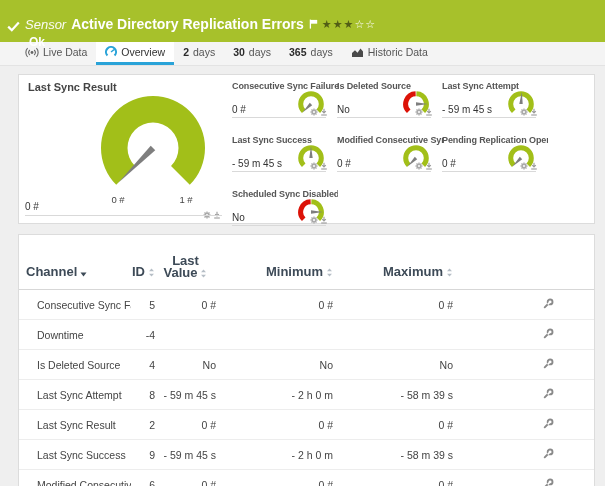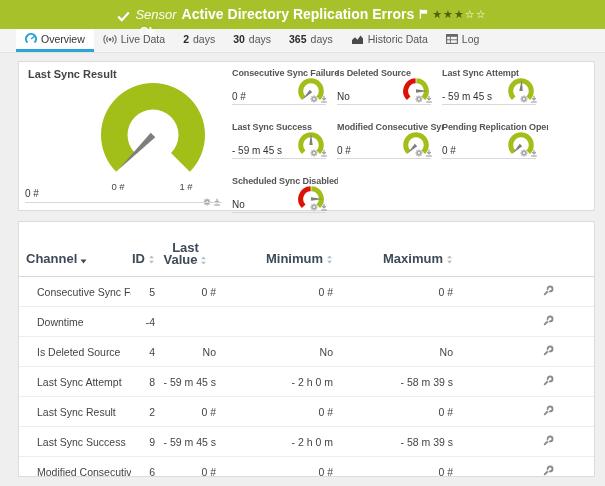--- a/index.html
+++ b/index.html
@@ -1,21 +1,21 @@
 <!DOCTYPE html>
 <html><head>
 <meta charset="utf-8">
 <style>
   * { margin:0; padding:0; box-sizing:border-box; }
   body { width:605px; height:486px; overflow:hidden;
          font-family:"Liberation Sans","DejaVu Sans",sans-serif; background:#efefef; }
   .page { width:605px; height:486px; position:relative; }
 
   
-  .sensor-header { height:29px; display:flex; align-items:flex-start; padding:5px 8px 0 7px; color:#fff;justify-content:center; }
+  .sensor-header { height:42px; display:flex; align-items:flex-start; padding:15px 8px 0 7px; color:#fff; }
   .check-wrap { width:18px; padding-top:3px; }
   .hdr-line1 { display:flex; align-items:center; white-space:nowrap; }
   .hdr-kind { font-style:italic; font-size:13px; margin-right:5px; opacity:.95; }
   .hdr-title { font-size:14px; font-weight:bold; }
   .flag-wrap { margin:0 4px 0 5px; }
   .stars { font-size:11px; letter-spacing:1px; line-height:12px; }
   .stars .full { color:rgba(30,34,8,.62); }
   .stars .empty { color:rgba(255,255,255,.95); }
   .hdr-status { font-size:12px; font-weight:bold; margin:2px 0 0 4px; }
 
@@ -91,71 +91,60 @@
               <path d="M1.4 0.6 V9.6" stroke="#fff" stroke-width="1.3"></path>
               <path d="M1.9 0.9 H8.2 V4.7 H1.9 Z" fill="#fff"></path>
             </svg></span>
         <span class="stars"><span class="full">★★★</span><span class="empty">☆☆</span></span>
       </div>
       <div class="hdr-status">Ok</div>
     </div>
   </header>
 
   <nav class="tabs">
-    <div class="tab active" style="border-bottom-color: rgb(42, 163, 216);">
-      <span class="ticon">
-          <svg width="12" height="12" viewBox="0 0 12 12">
-            <path d="M2.46 9.54 A5 5 0 1 1 9.54 9.54" fill="none" stroke="#2aa3d8" stroke-width="2.1"></path>
-            <path d="M6 6 L9 3.6" stroke="#2aa3d8" stroke-width="1.4"></path>
-          </svg>
-        </span>
-      <span>Overview</span>
-    </div>
     <div class="tab">
       <span class="ticon">
           <svg width="14" height="11" viewBox="0 0 14 11">
             <circle cx="7" cy="5.5" r="1.4" fill="#666"></circle>
             <path d="M4.8 3 A3.6 3.6 0 0 0 4.8 8" fill="none" stroke="#666" stroke-width="1.1"></path>
             <path d="M9.2 3 A3.6 3.6 0 0 1 9.2 8" fill="none" stroke="#666" stroke-width="1.1"></path>
             <path d="M2.6 1.2 A6.2 6.2 0 0 0 2.6 9.8" fill="none" stroke="#666" stroke-width="1.1"></path>
             <path d="M11.4 1.2 A6.2 6.2 0 0 1 11.4 9.8" fill="none" stroke="#666" stroke-width="1.1"></path>
           </svg>
         </span>
       <span>Live Data</span>
     </div>
+    <div class="tab active" style="border-bottom-color: rgb(42, 163, 216);">
+      <span class="ticon">
+          <svg width="12" height="12" viewBox="0 0 12 12">
+            <path d="M2.46 9.54 A5 5 0 1 1 9.54 9.54" fill="none" stroke="#2aa3d8" stroke-width="2.1"></path>
+            <path d="M6 6 L9 3.6" stroke="#2aa3d8" stroke-width="1.4"></path>
+          </svg>
+        </span>
+      <span>Overview</span>
+    </div>
     <div class="tab">
       <span class="num">2</span>
       <span>days</span>
     </div>
     <div class="tab">
       <span class="num">30</span>
       <span>days</span>
     </div>
     <div class="tab">
       <span class="num">365</span>
       <span>days</span>
     </div>
     <div class="tab">
       <span class="ticon">
           <svg width="13" height="11" viewBox="0 0 13 11">
             <path d="M1 10 L1 6 L4 3.2 L6.5 5.8 L9.5 1.5 L12 4.5 L12 10 Z" fill="#4a4a4a"></path>
           </svg>
         </span>
       <span>Historic Data</span>
-    </div>
-    <div class="tab">
-      <span class="ticon">
-          <svg width="12" height="10" viewBox="0 0 12 10">
-            <rect x="0.6" y="0.6" width="10.8" height="8.8" fill="none" stroke="#666" stroke-width="1.1"></rect>
-            <rect x="0.6" y="0.6" width="10.8" height="2.2" fill="#666"></rect>
-            <line x1="0.6" y1="5.8" x2="11.4" y2="5.8" stroke="#666" stroke-width="0.9"></line>
-            <line x1="4.4" y1="2.8" x2="4.4" y2="9.4" stroke="#666" stroke-width="0.9"></line>
-          </svg>
-        </span>
-      <span>Log</span>
     </div>
   </nav>
 
   <div class="content">
 
     <section class="panel gpanel">
       <div class="main-gauge">
         <div class="gtitle">Last Sync Result</div>
         <div class="main-dial" id="main-dial"><svg width="120" height="100" viewBox="0 0 120 100">
               <path d="M 23.23 94.77 A 52 52 0 1 1 96.77 94.77 L 78.03 76.03 A 25.5 25.5 0 1 0 41.97 76.03 Z" fill="#a2bf19"></path>

